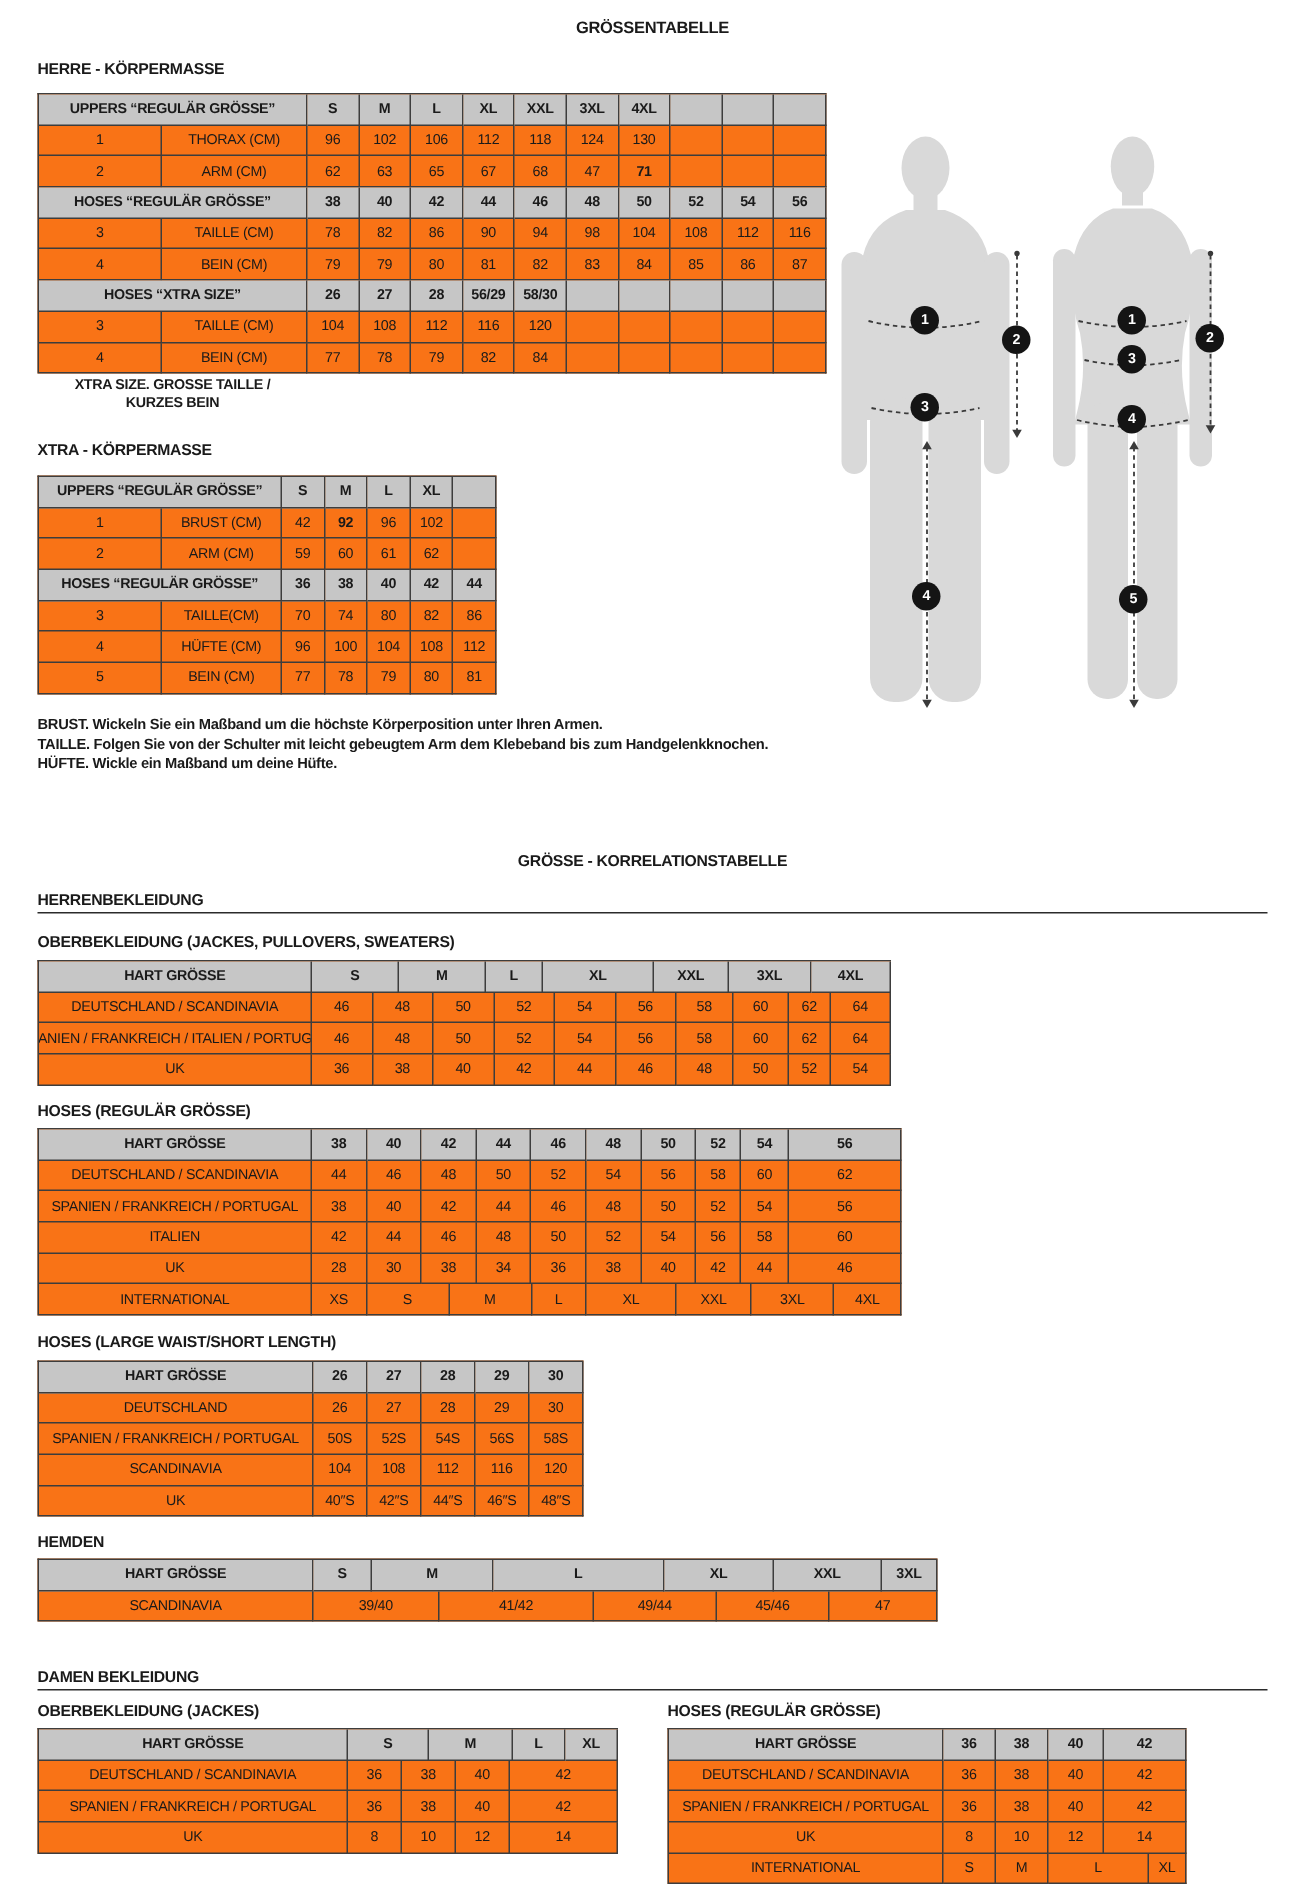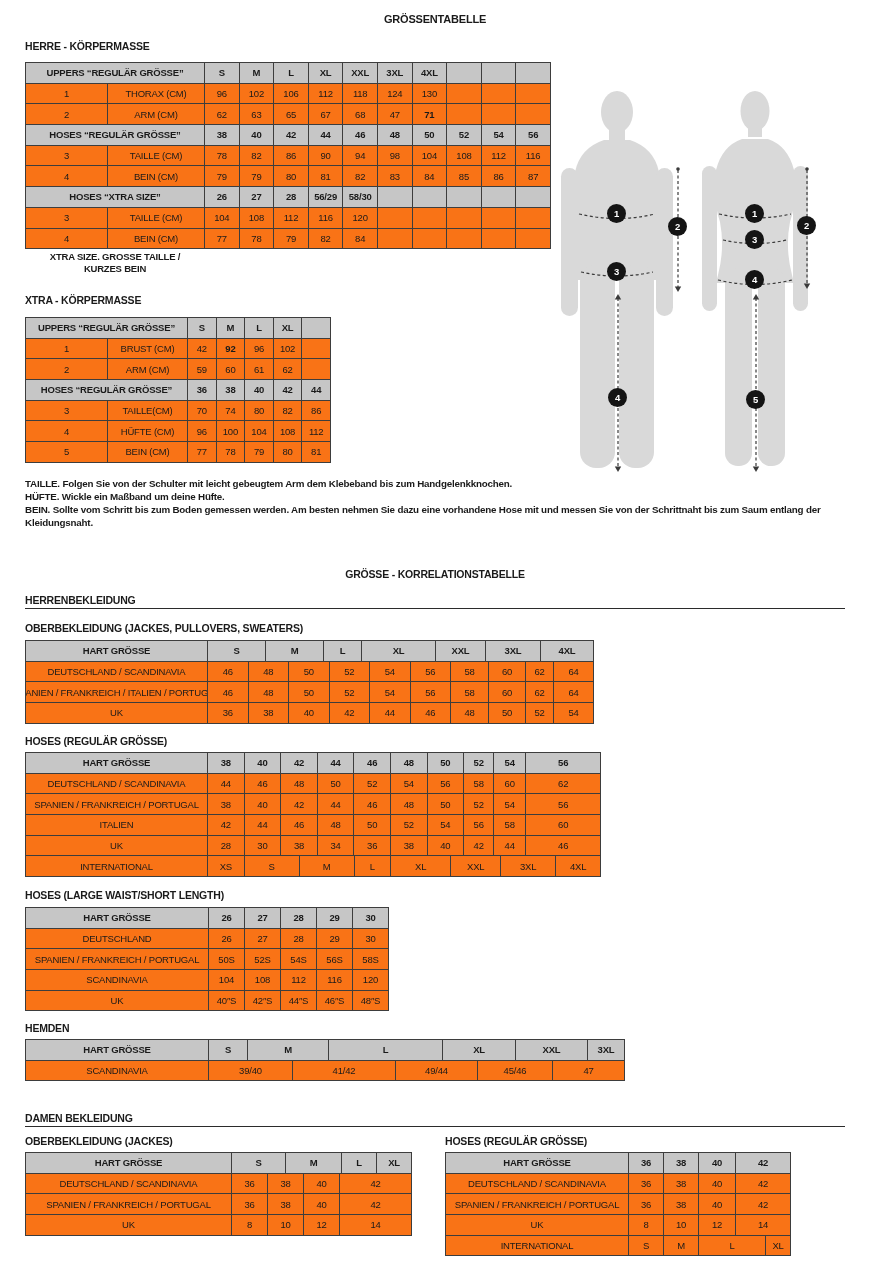--- a/index.html
+++ b/index.html
@@ -272,23 +272,23 @@
   <div class="marker" style="left:668px;top:217px;">2</div>
   <div class="marker" style="left:607px;top:262px;">3</div>
   <div class="marker" style="left:608px;top:388px;">4</div>
   <div class="marker" style="left:745px;top:204px;">1</div>
   <div class="marker" style="left:797px;top:216px;">2</div>
   <div class="marker" style="left:745px;top:230px;">3</div>
   <div class="marker" style="left:745px;top:270px;">4</div>
   <div class="marker" style="left:746px;top:390px;">5</div>
 
   <div class="abs para" style="top:478px;left:25px;width:822px;">
+    <div>BRUST. Wickeln Sie ein Maßband um die höchste Körperposition unter Ihren Armen.</div>
     <div>TAILLE. Folgen Sie von der Schulter mit leicht gebeugtem Arm dem Klebeband bis zum Handgelenkknochen.</div>
     <div>HÜFTE. Wickle ein Maßband um deine Hüfte.</div>
-    <div>BEIN. Sollte vom Schritt bis zum Boden gemessen werden. Am besten nehmen Sie dazu eine vorhandene Hose mit und messen Sie von der Schrittnaht bis zum Saum entlang der Kleidungsnaht.</div>
   </div>
 
   <div class="abs h1 center" style="top:568px;left:0;width:870px;">GRÖSSE - KORRELATIONSTABELLE</div>
 
   <div class="abs h1" style="top:594px;left:25px;">HERRENBEKLEIDUNG</div>
   <div class="abs rule" style="top:608px;left:25px;width:820px;"></div>
 
   <div class="abs h1" style="top:622px;left:25px;">OBERBEKLEIDUNG (JACKES, PULLOVERS, SWEATERS)</div>
   <div class="tbl" style="top:640px;left:25px;">
       <div class="tr">

